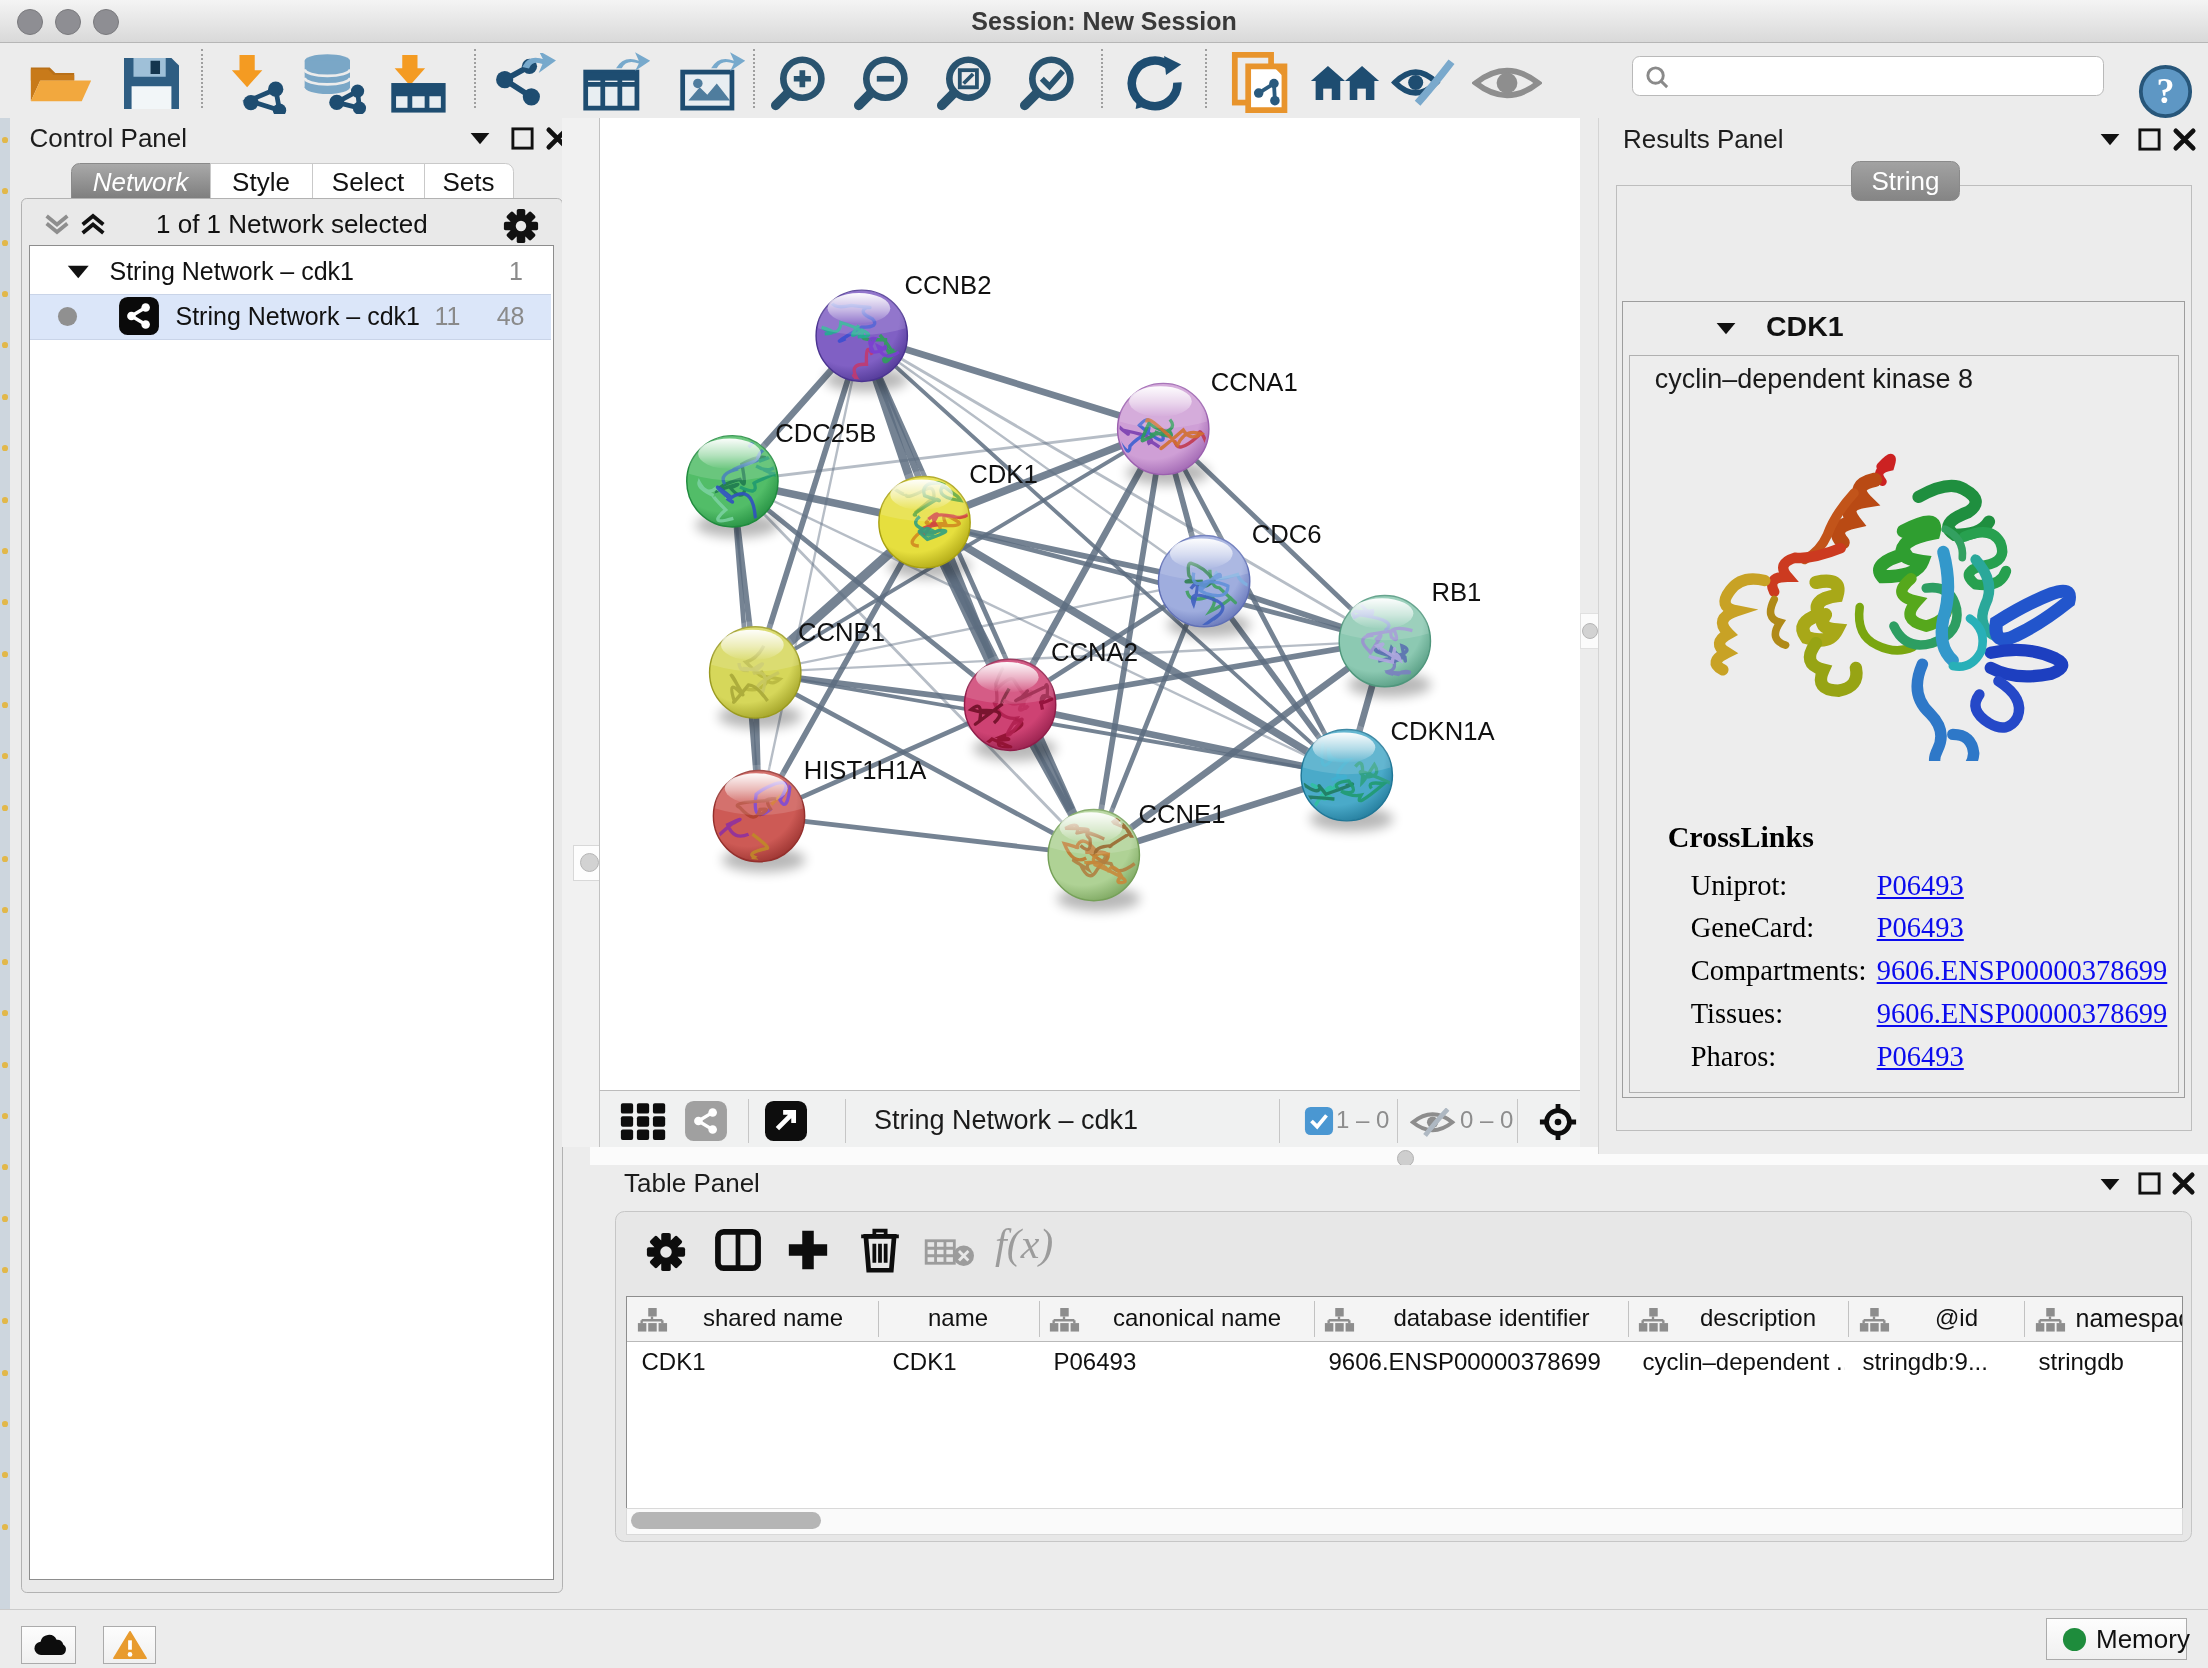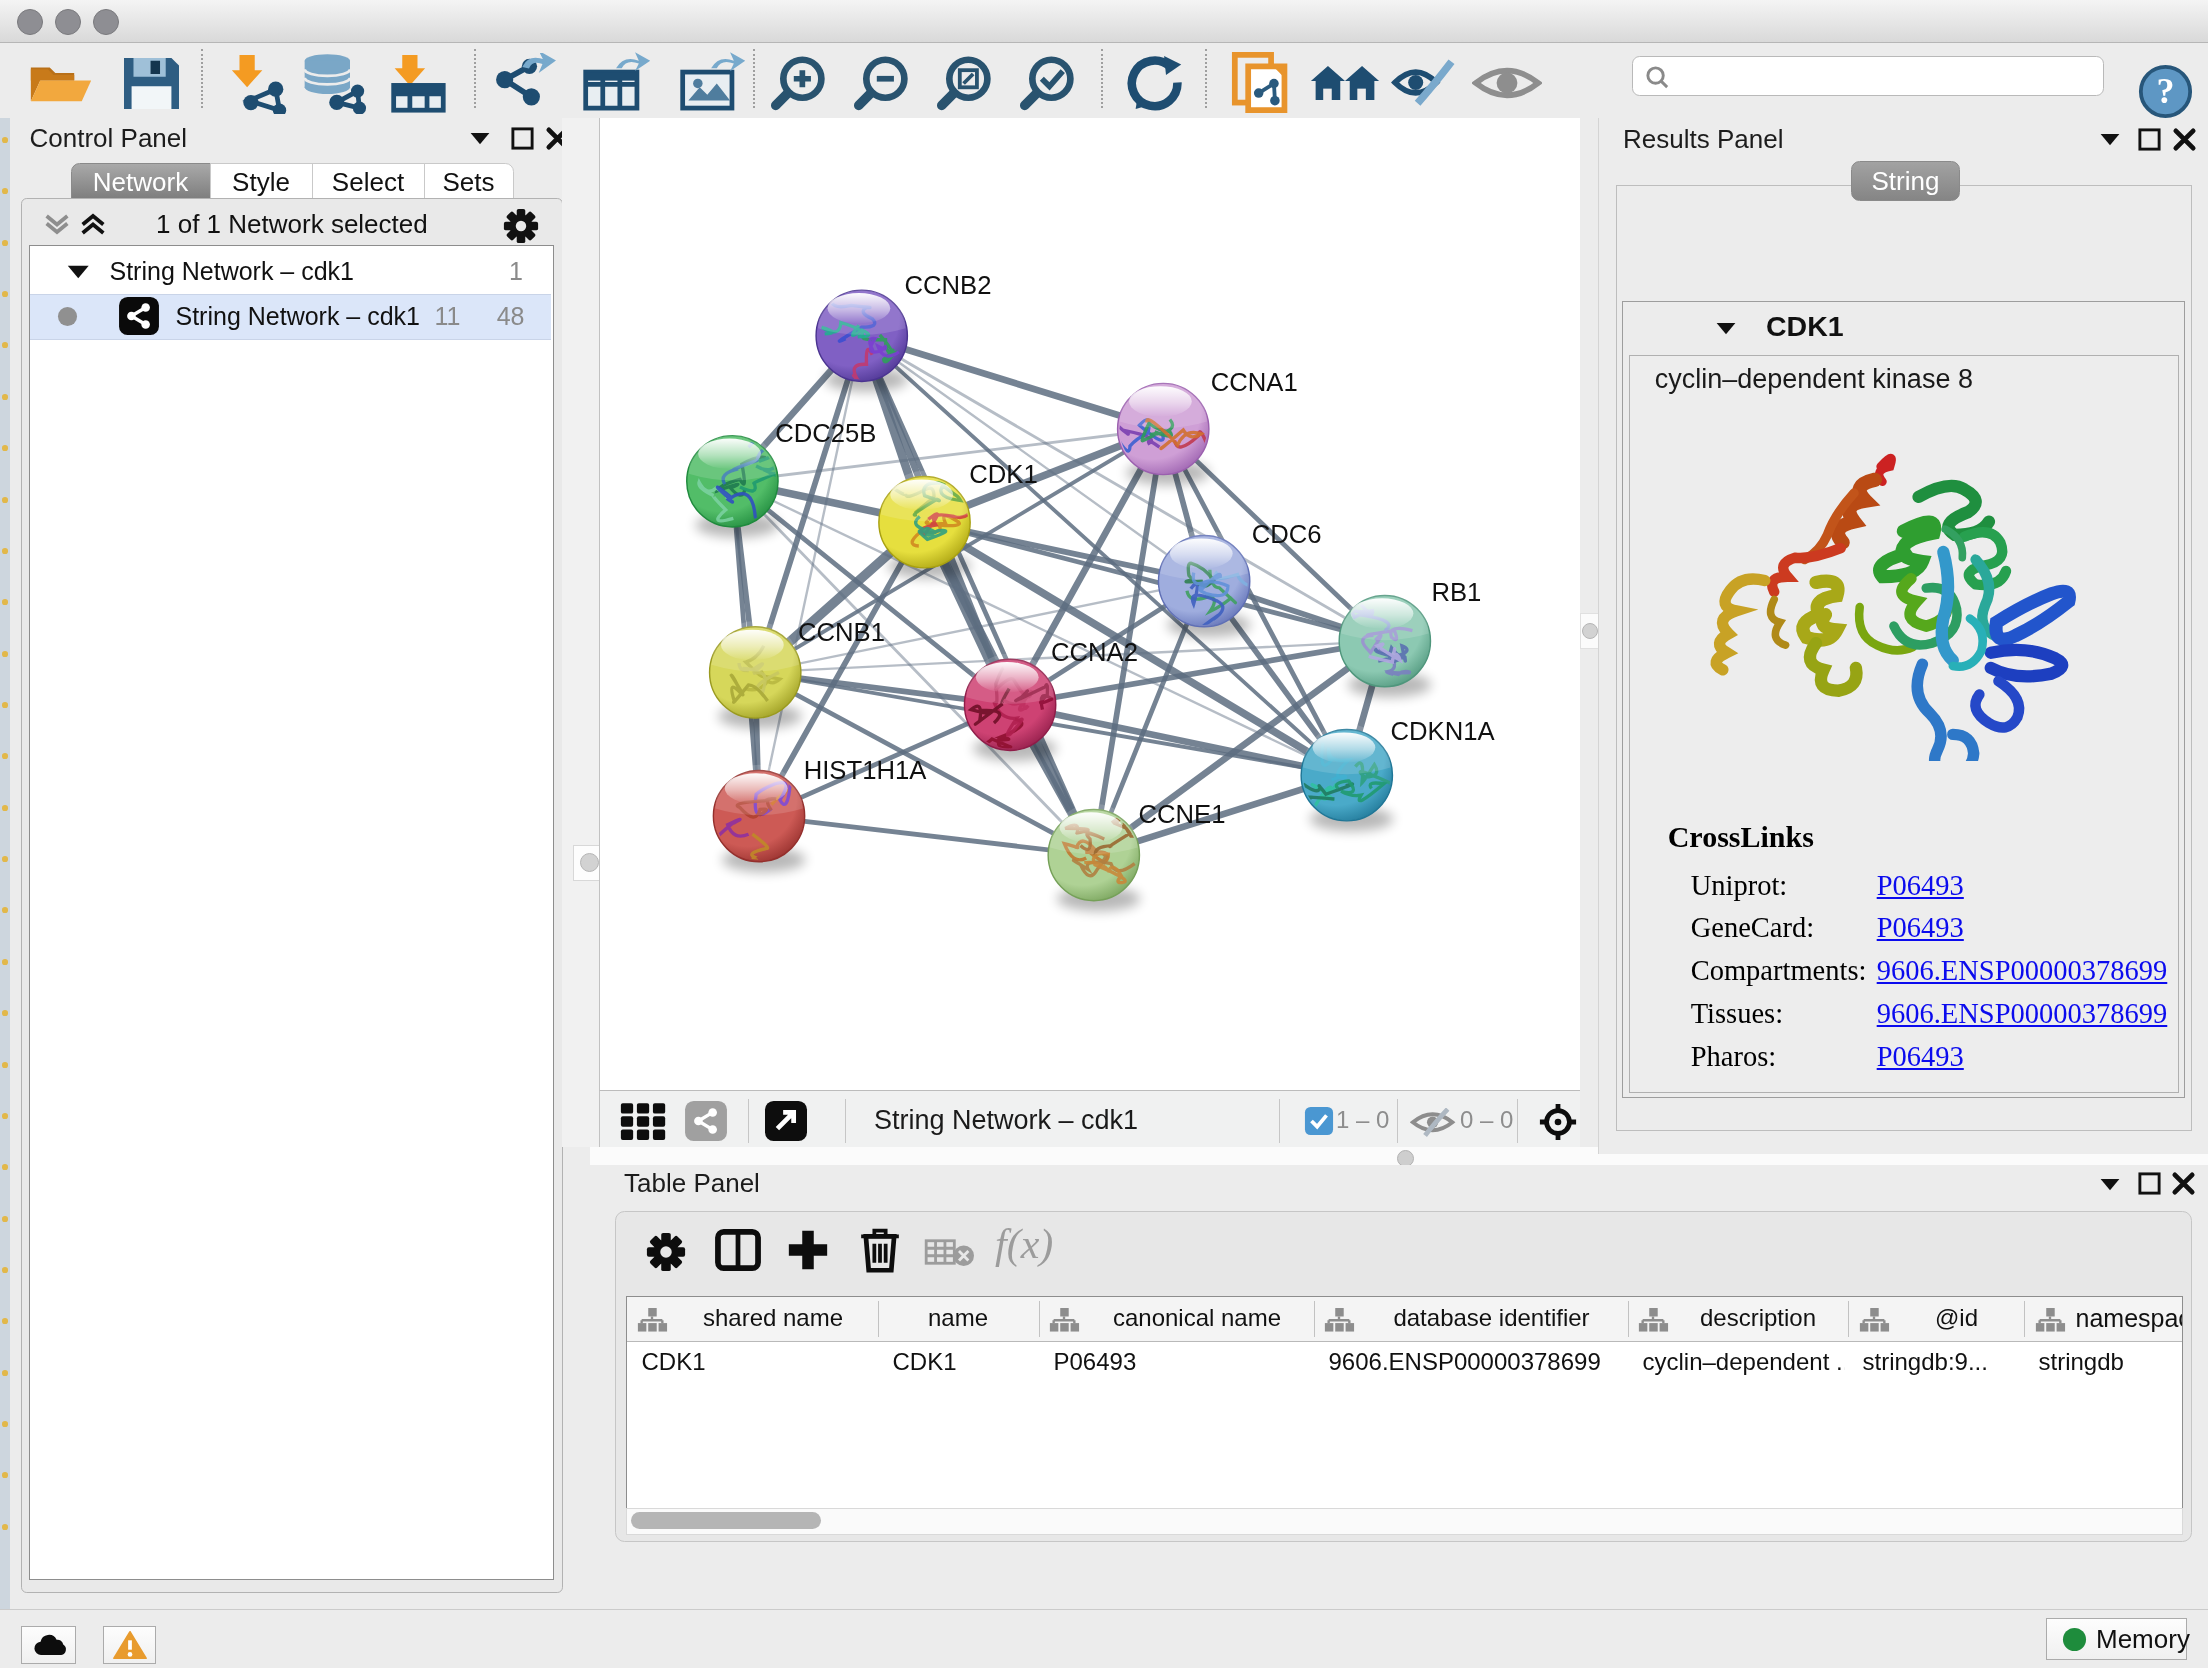--- a/index.html
+++ b/index.html
@@ -17,21 +17,21 @@
   .ticon{position:absolute;top:0;}
   #searchbox{position:absolute;left:1632px;top:13.3px;width:470px;height:38px;
     background:#fff;border:1.9px solid #b9b9b9;border-radius:7.6px;}
   
   #lstrip{left:0;top:118px;width:9.5px;height:1491px;background:#cdd6de;border-right:1px solid #a9b2ba;}
   
   #cpanel{left:9.5px;top:118px;width:553px;height:1491px;background:#ececec;}
   .ptitle{font-size:26px;color:#1c1c1c;}
   .tabbtn{position:absolute;top:45px;height:36px;line-height:36px;text-align:center;
     font-size:26px;color:#111;background:#fff;border:1px solid #c9c9c9;}
-  .tabsel{background:linear-gradient(#a9a9a9,#7c7c7c);color:#fff;border-color:#8a8a8a;}
+  .tabsel{background:linear-gradient(#a9a9a9,#7c7c7c);color:#fff;border-color:#8a8a8a;font-style:italic;}
   #cbox{position:absolute;left:11.4px;top:80px;width:540px;height:1393px;
     background:#e9e9e9;border:1px solid #b2b2b2;border-radius:5.7px;}
   #netlist{position:absolute;left:7.6px;top:46px;width:523px;height:1333px;
     background:#fff;border:1px solid #8d8d8d;}
   
   #vsplit{left:562px;top:118px;width:37px;height:1029px;background:#f1f1f1;}
   #hsplit{left:590px;top:1147px;width:1619px;height:18px;background:#fbfbfb;}
   
   #netview{left:599px;top:118px;width:980px;height:972px;background:#fff;
     border-left:1px solid #c2c2c2;}
@@ -50,20 +50,21 @@
   .sbtn{position:absolute;top:16px;height:36px;background:linear-gradient(#fdfdfd,#f0f0f0);
     border:1.9px solid #ababab;}
   a.lnk{color:#0b0bee;text-decoration:underline;}
 </style>
 </head>
 <body>
 <div class="abs" id="titlebar">
   <div class="tl" style="left:17px;"></div>
   <div class="tl" style="left:55px;"></div>
   <div class="tl" style="left:93px;"></div>
+  <div id="wtitle">Session: New Session</div>
 </div>
 <div class="abs" id="toolbar">
   <svg class="ticon" style="left:27px;top:15px" width="68" height="49" viewBox="0 0 72 52">
     <path d="M4 10 h20 l6 6 h20 v8 h-46z" fill="#b97018"></path>
     <path d="M4 46 V12 h18 l6 6 h22 v6 h-36 z" fill="#c87a1a"></path>
     <path d="M14 24 h54 l-10 22 h-54 z" fill="#f2a83e"></path>
   </svg>
   <svg class="ticon" style="left:122px;top:13.3px" width="59" height="55" viewBox="0 0 62 58">
     <path d="M2 2 h50 l8 8 v46 h-58 z" fill="#2e5d82"></path>
     <path d="M12 2 h34 v20 h-34 z" fill="#9fc0d8"></path>

